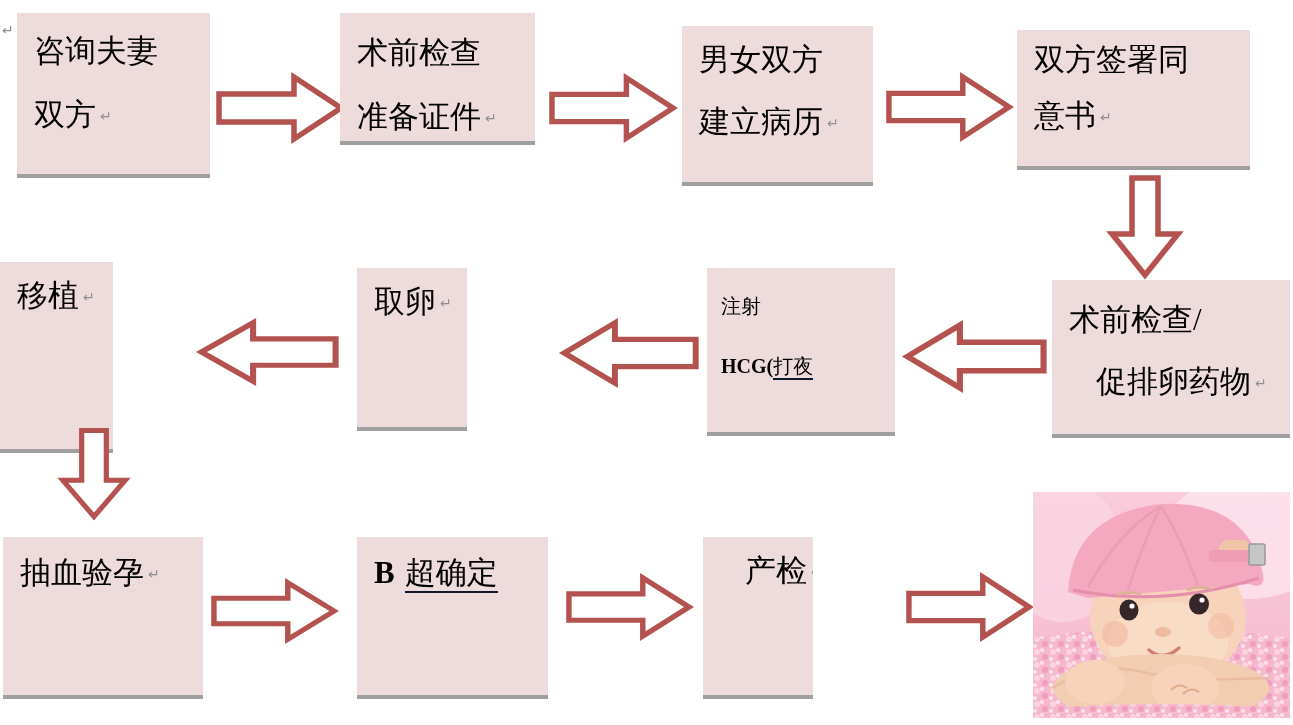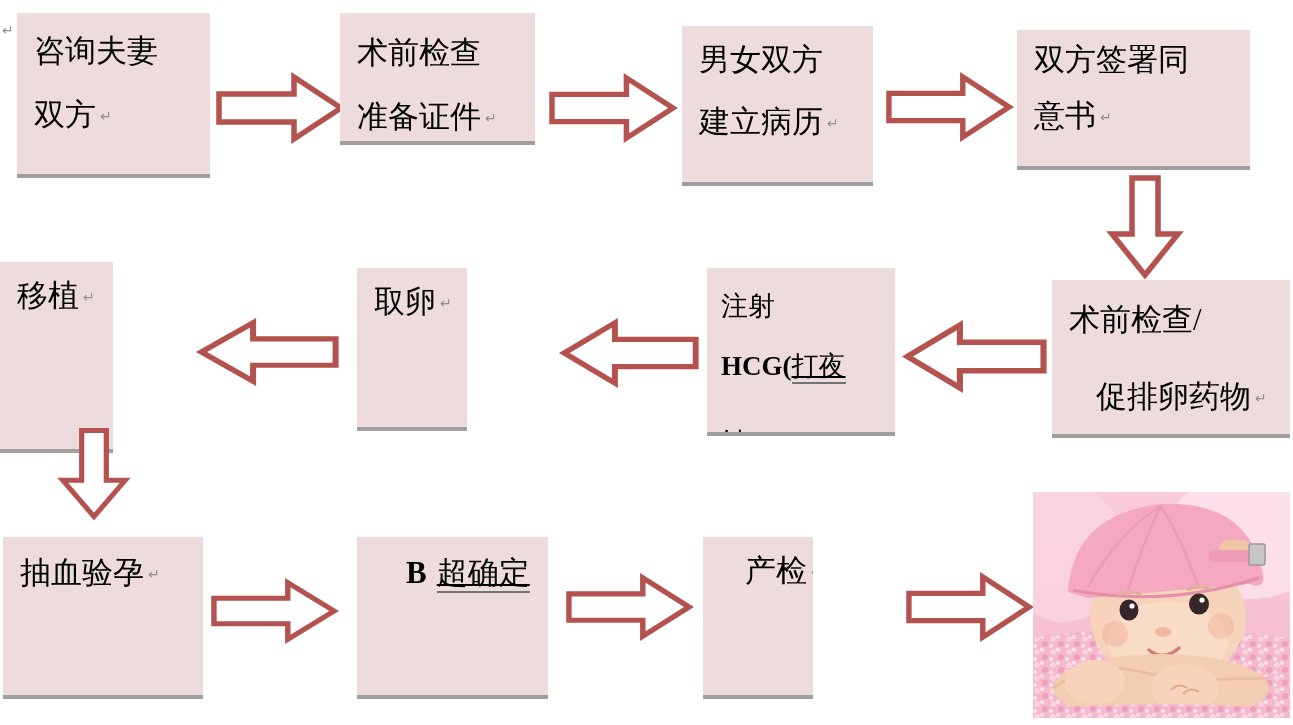--- a/index.html
+++ b/index.html
@@ -5,48 +5,48 @@
   html,body{margin:0;padding:0;}
   body{
     width:1293px;height:725px;position:relative;background:#ffffff;
     font-family:"Liberation Serif","DejaVu Serif",serif;overflow:hidden;
   }
   .node{
     position:absolute;background:#eedcdc;border-bottom:4px solid #9f9f9f;
     box-sizing:border-box;color:#000;overflow:hidden;
   }
   .ln{padding-left:17px;white-space:nowrap;font-size:31px;line-height:44px;}
-  .sm .ln{font-size:27px;line-height:32px;padding-left:14px;}
+  .sm .ln{font-size:20px;line-height:32px;padding-left:14px;}
   .bold-sans{font-family:Liberation Serif, serif;font-weight:700;}
-  .u-blue{text-decoration:underline;text-decoration-thickness:2px;border-bottom:2px solid #737373;padding-bottom:1px;}
+  .u-blue{text-decoration-thickness:2px;border-bottom:2px solid #0f172a;padding-bottom:1px;}
   .pilcrow{
     font-size:14px;color:#8f8f8f;margin-left:4px;vertical-align:4px;
     font-family:"DejaVu Sans",sans-serif;
   }
   .stray-pilcrow{position:absolute;left:2px;top:22px;font-size:14px;color:#8f8f8f;font-family:"DejaVu Sans",sans-serif;}
   
   .n-consult   {left:17px;  top:13px;  width:193px;height:165px;}
   .n-consult   .l1{margin-top:16px;} .n-consult .l2{margin-top:20px;}
   .n-precheck  {left:340px; top:13px;  width:195px;height:132px;}
   .n-precheck  .l1{margin-top:18px;} .n-precheck .l2{margin-top:20px;}
   .n-record    {left:682px; top:26px;  width:191px;height:160px;}
   .n-record    .l1{margin-top:12px;} .n-record .l2{margin-top:18px;}
   .n-consent   {left:1017px;top:30px;  width:233px;height:140px;}
   .n-consent   .l1{margin-top:8px;}  .n-consent .l2{margin-top:12px;}
   .n-medication{left:1052px;top:280px; width:238px;height:158px;}
-  .n-medication .l1{margin-top:18px;} .n-medication .l2{margin-top:33px;padding-left:44px;}
+  .n-medication .l1{margin-top:18px;} .n-medication .l2{margin-top:18px;padding-left:44px;}
   .n-hcg       {left:707px; top:268px; width:188px;height:168px;}
   .n-hcg .l1{margin-top:22px;} .n-hcg .l2{margin-top:28px;} .n-hcg .l3{margin-top:44px;}
   .n-egg       {left:357px; top:268px; width:110px;height:163px;}
   .n-egg .l1{margin-top:12px;}
   .n-transfer  {left:0px;   top:262px; width:113px;height:191px;}
   .n-transfer .l1{margin-top:12px;}
   .n-blood     {left:3px;   top:537px; width:200px;height:162px;}
   .n-blood .l1{margin-top:14px;}
-  .n-ultrasound{left:357px; top:537px; width:191px;height:162px;padding-left:32px;}
+  .n-ultrasound{left:357px; top:537px; width:191px;height:162px;}
   .n-ultrasound .l1{margin-top:14px;} .n-ultrasound .l2{margin-top:48px;}
   .n-prenatal  {left:703px; top:537px; width:110px;height:162px;}
   .n-prenatal .l1{margin-top:12px;padding-left:42px;}
   
   .arrow{position:absolute;overflow:visible;}
   .arrow polygon{fill:#ffffff;stroke:#b3524e;stroke-width:5.5;stroke-linejoin:miter;}
   .flip{transform:scaleX(-1);}
   
   .photo{position:absolute;left:1033px;top:492px;width:257px;height:226px;}
 </style>

